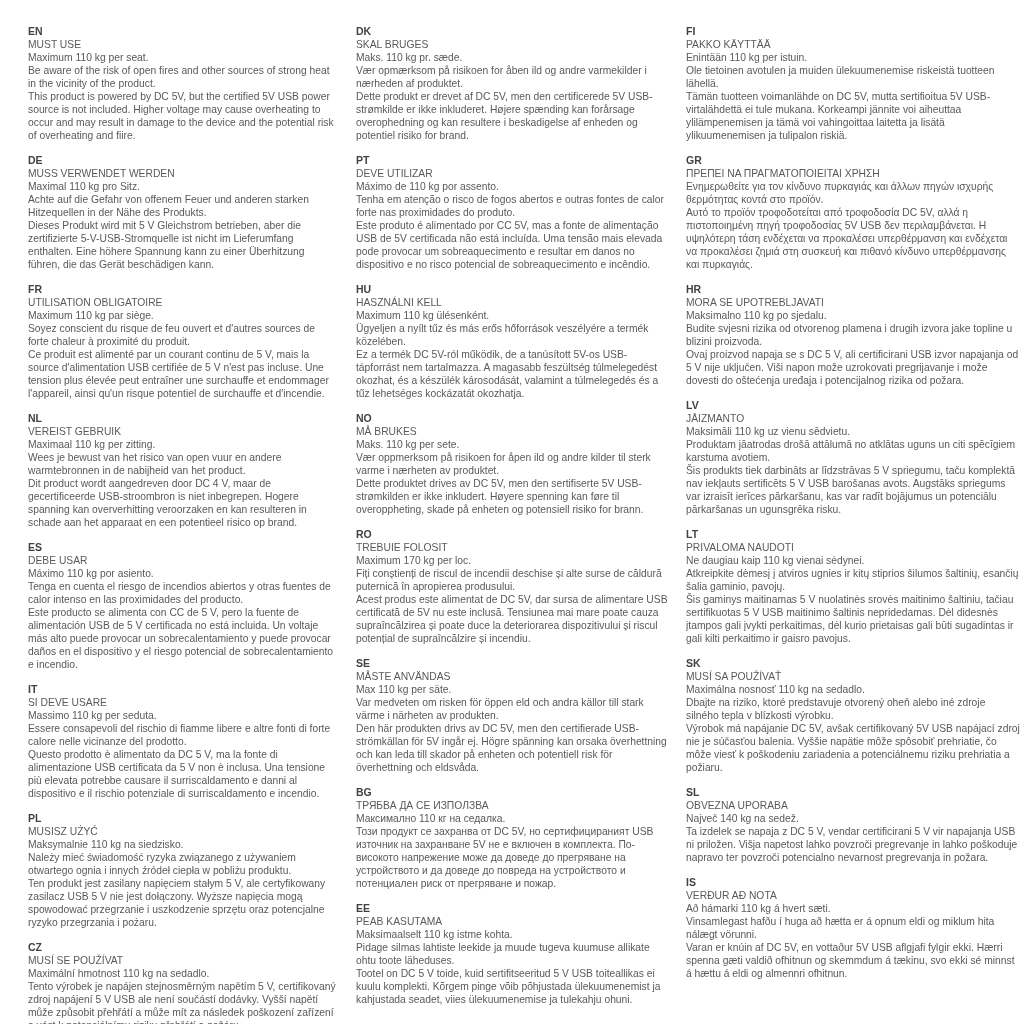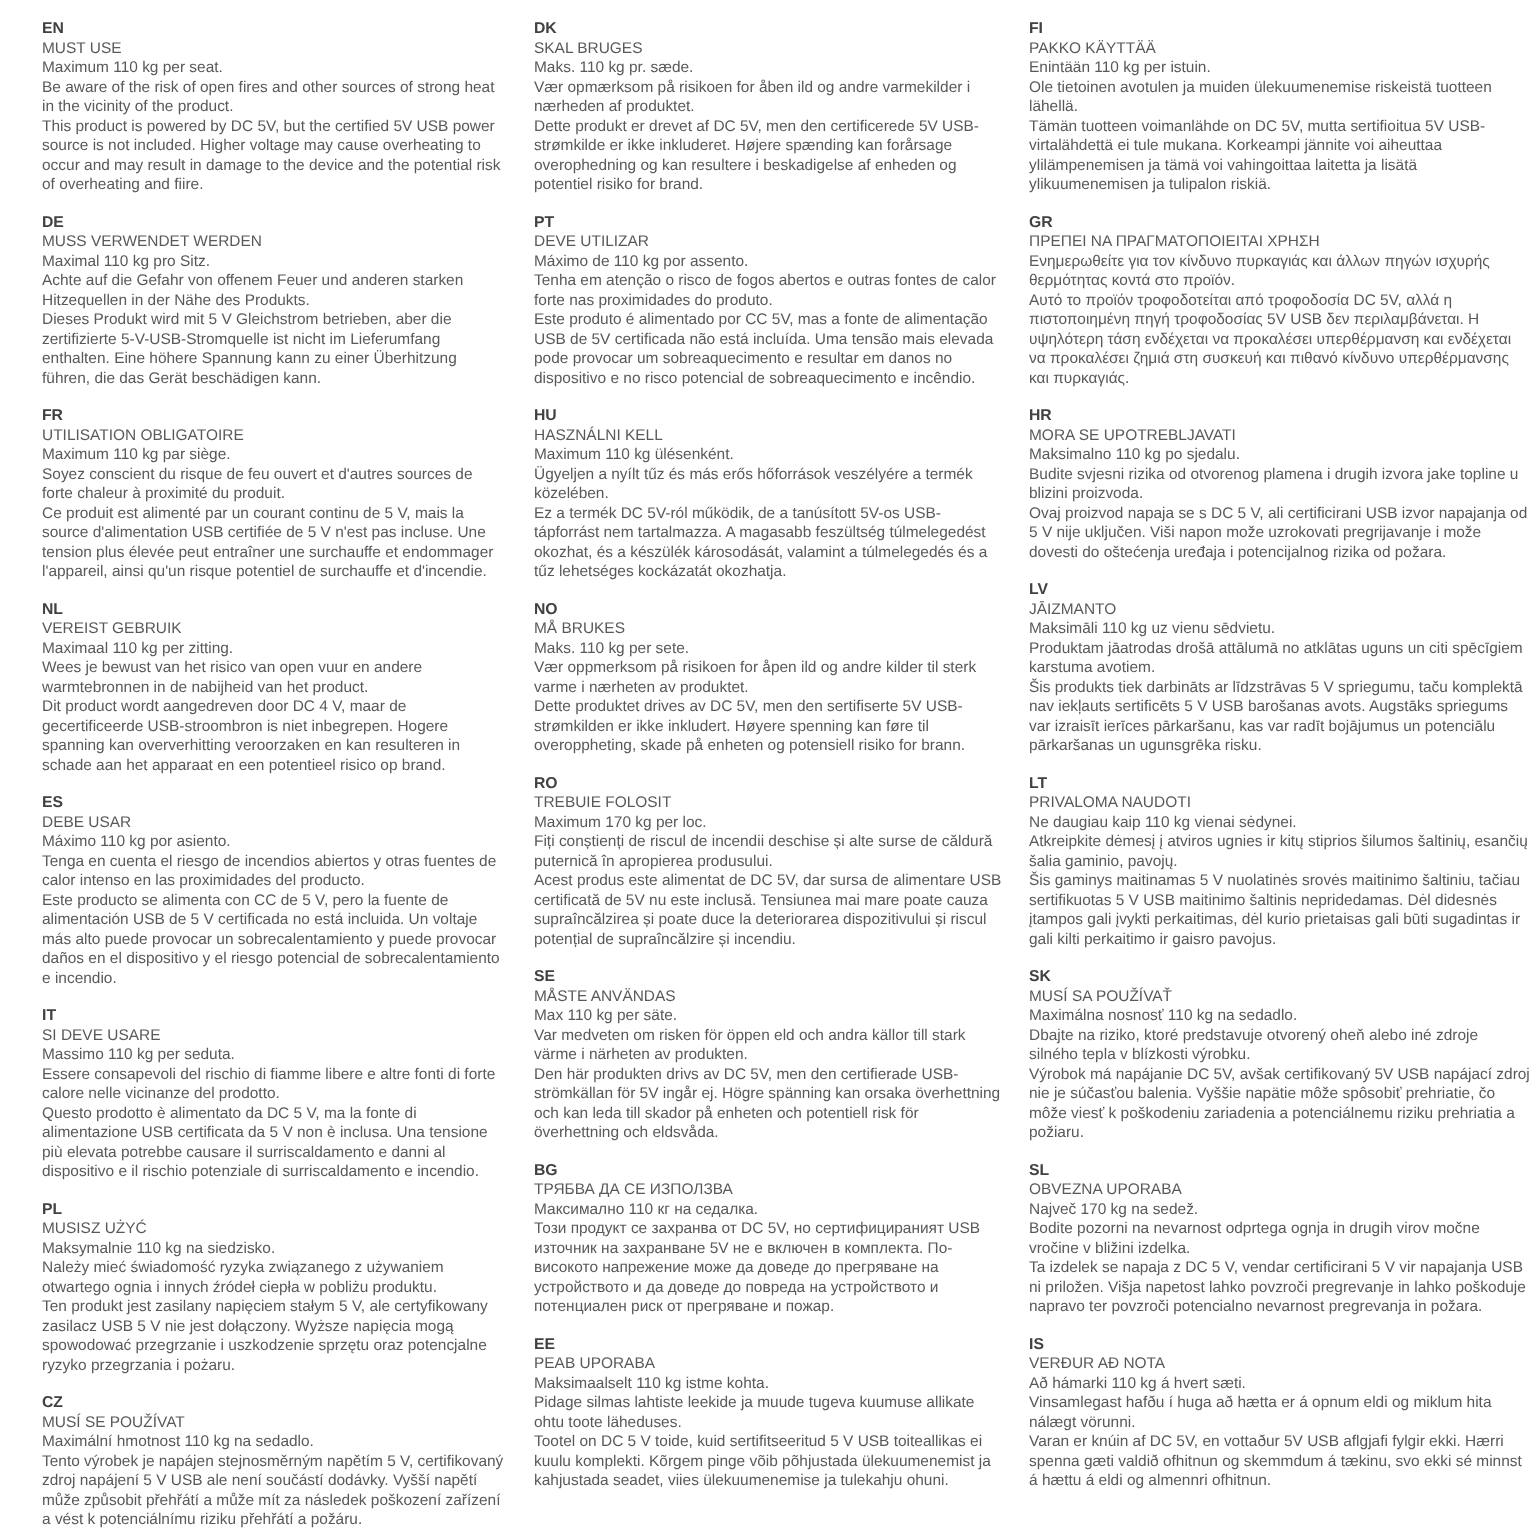--- a/index.html
+++ b/index.html
@@ -17,21 +17,21 @@
     overflow: hidden;
   }
   .page {
     display: flex;
     padding: 13px 8px 0 28px;
     gap: 18px;
   }
   .column { flex: 0 0 310px; width: 310px; }
   .column:nth-child(2) { flex-basis: 312px; width: 312px; }
   .column:nth-child(3) { flex-basis: 334px; width: 334px; }
-  .section { margin: 0 0 12px 0; }
+  .section { margin: 12px 0 12px 0; }
   .code {
     font-weight: bold;
     font-size: 10.5px;
     line-height: 13px;
     color: var(--heading);
   }
   .title, .para {
     font-size: 10.3px;
     line-height: 13px;
     color: var(--text);
@@ -142,21 +142,21 @@
         <div class="para">Den här produkten drivs av DC 5V, men den certifierade USB-strömkällan för 5V ingår ej. Högre spänning kan orsaka överhettning och kan leda till skador på enheten och potentiell risk för överhettning och eldsvåda.</div>
       </section>
       <section class="section">
         <div class="code">BG</div>
         <div class="title">ТРЯБВА ДА СЕ ИЗПОЛЗВА</div>
         <div class="para">Максимално 110 кг на седалка.</div>
         <div class="para">Този продукт се захранва от DC 5V, но сертифицираният USB източник на захранване 5V не е включен в комплекта. По-високото напрежение може да доведе до прегряване на устройството и да доведе до повреда на устройството и потенциален риск от прегряване и пожар.</div>
       </section>
       <section class="section">
         <div class="code">EE</div>
-        <div class="title">PEAB UPORABA</div>
+        <div class="title">PEAB KASUTAMA</div>
         <div class="para">Maksimaalselt 110 kg istme kohta.</div>
         <div class="para">Pidage silmas lahtiste leekide ja muude tugeva kuumuse allikate ohtu toote läheduses.</div>
         <div class="para">Tootel on DC 5 V toide, kuid sertifitseeritud 5 V USB toiteallikas ei kuulu komplekti. Kõrgem pinge võib põhjustada ülekuumenemist ja kahjustada seadet, viies ülekuumenemise ja tulekahju ohuni.</div>
       </section>
     </div>
     <div class="column">
       <section class="section">
         <div class="code">FI</div>
         <div class="title">PAKKO KÄYTTÄÄ</div>
         <div class="para">Enintään 110 kg per istuin.</div>
@@ -193,22 +193,21 @@
       <section class="section">
         <div class="code">SK</div>
         <div class="title">MUSÍ SA POUŽÍVAŤ</div>
         <div class="para">Maximálna nosnosť 110 kg na sedadlo.</div>
         <div class="para">Dbajte na riziko, ktoré predstavuje otvorený oheň alebo iné zdroje silného tepla v blízkosti výrobku.</div>
         <div class="para">Výrobok má napájanie DC 5V, avšak certifikovaný 5V USB napájací zdroj nie je súčasťou balenia. Vyššie napätie môže spôsobiť prehriatie, čo môže viesť k poškodeniu zariadenia a potenciálnemu riziku prehriatia a požiaru.</div>
       </section>
       <section class="section">
         <div class="code">SL</div>
         <div class="title">OBVEZNA UPORABA</div>
-        <div class="para">Največ 170 kg na sedež.</div>
-        <div class="para">Bodite pozorni na nevarnost odprtega ognja in drugih virov močne vročine v bližini izdelka.</div>
+        <div class="para">Največ 140 kg na sedež.</div>
         <div class="para">Ta izdelek se napaja z DC 5 V, vendar certificirani 5 V vir napajanja USB ni priložen. Višja napetost lahko povzroči pregrevanje in lahko poškoduje napravo ter povzroči potencialno nevarnost pregrevanja in požara.</div>
       </section>
       <section class="section">
         <div class="code">IS</div>
         <div class="title">VERÐUR AÐ NOTA</div>
         <div class="para">Að hámarki 110 kg á hvert sæti.</div>
         <div class="para">Vinsamlegast hafðu í huga að hætta er á opnum eldi og miklum hita nálægt vörunni.</div>
         <div class="para">Varan er knúin af DC 5V, en vottaður 5V USB aflgjafi fylgir ekki. Hærri spenna gæti valdið ofhitnun og skemmdum á tækinu, svo ekki sé minnst á hættu á eldi og almennri ofhitnun.</div>
       </section>
     </div>

